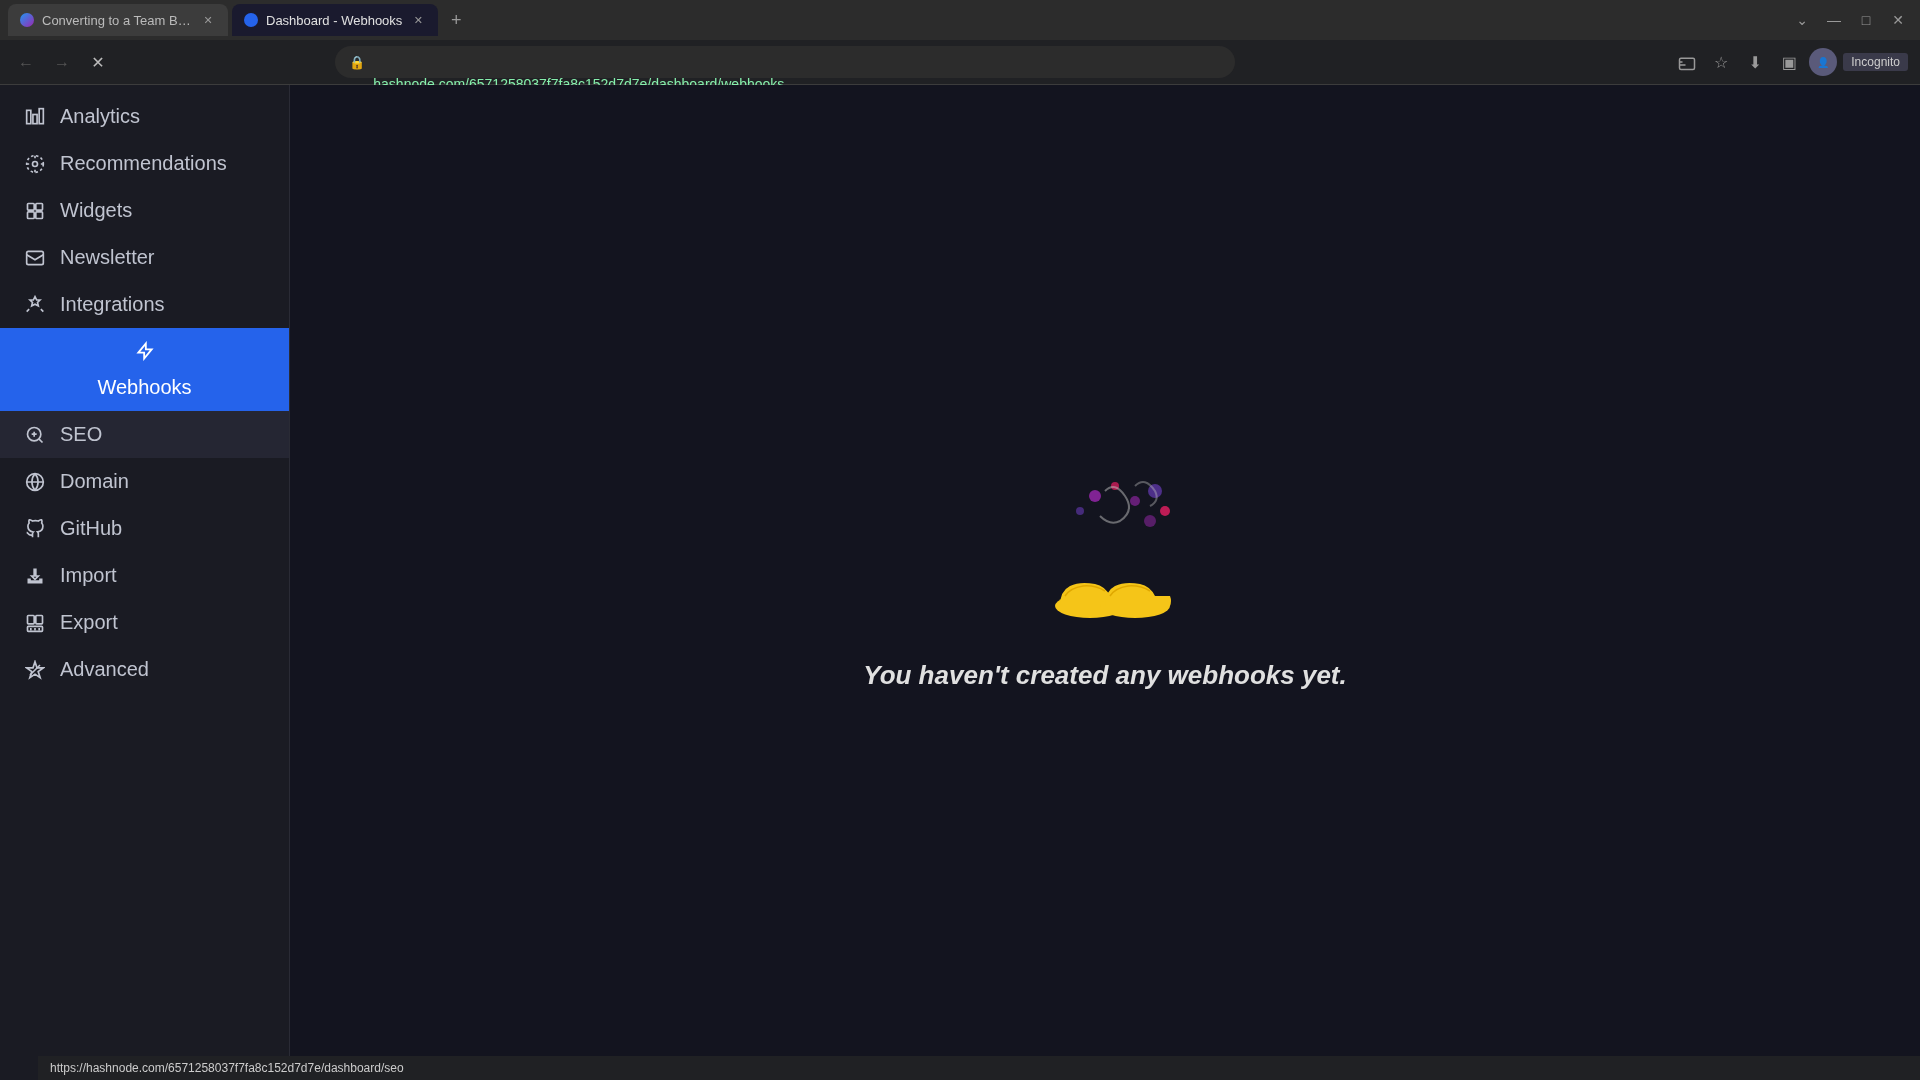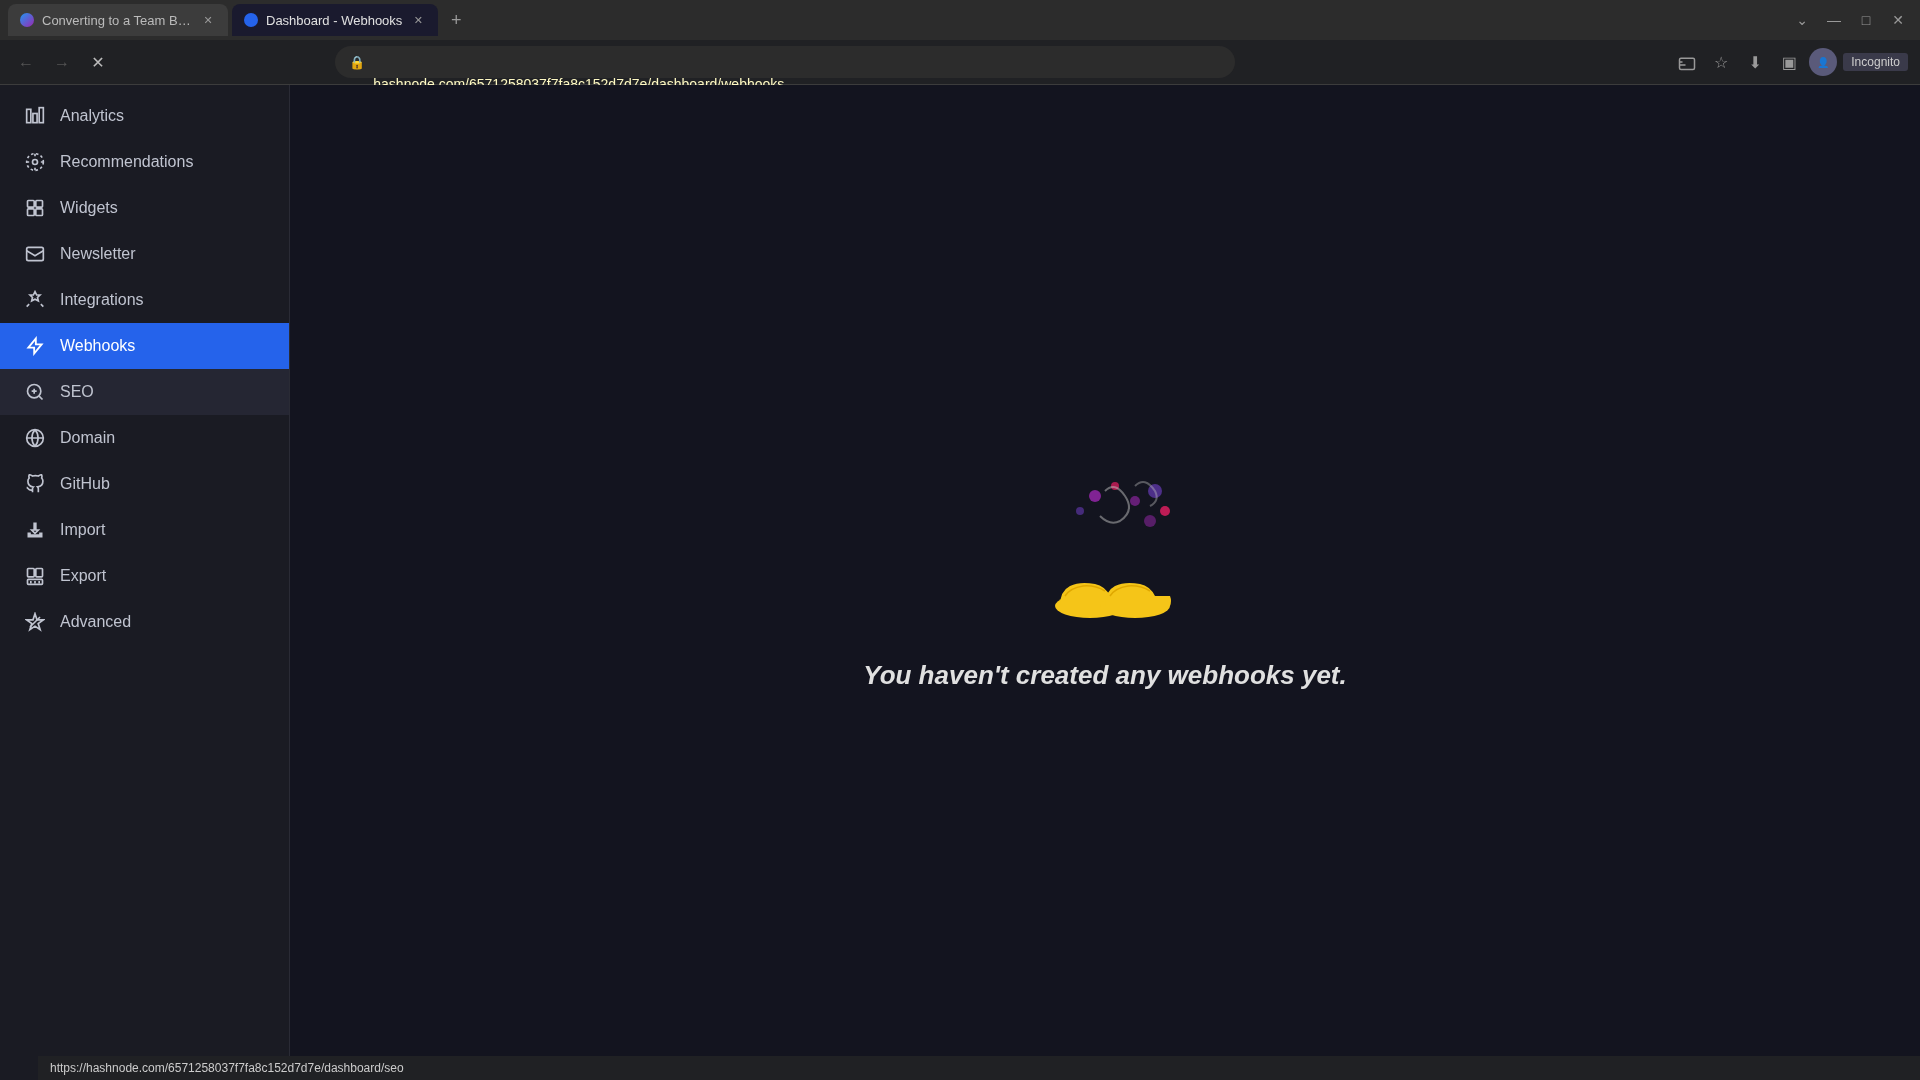--- a/index.html
+++ b/index.html
@@ -122,21 +122,21 @@
       background: #2c2c2c;
       border-radius: 20px;
       padding: 0 14px;
       height: 32px;
       gap: 8px;
       max-width: 900px;
       margin: 0 auto;
     }
     .url-text {
       font-size: 14px;
-      color: #fef9c3;
+      color: #86efac;
       flex: 1;
       margin-top: 43px;
     }
     .url-icon {
       color: #999;
       font-size: 13px;
     }
     .address-actions {
       display: flex;
       align-items: center;
@@ -195,38 +195,39 @@
       gap: 14px;
       color: #c0c4d0;
       font-size: 16px;
       cursor: pointer;
       border-radius: 0;
       transition: background 0.15s;
     }
     .sidebar-item.active {
       background: #2563eb;
       color: #fff;
+      flex-direction: column;
     }
     .sidebar-item.hovered {
       background: #252633;
     }
     .sidebar-icon {
       width: 22px;
       height: 22px;
       display: flex;
       align-items: center;
       justify-content: center;
       flex-shrink: 0;
     }
     .sidebar-icon svg {
       width: 20px;
       height: 20px;
     }
     .sidebar-label {
-      font-size: 16px;
+      font-size: 20px;
       font-weight: 500;
     }
 
     
     .main-content {
       flex: 1;
       background: #13141f;
       display: flex;
       flex-direction: column;
       position: relative;

